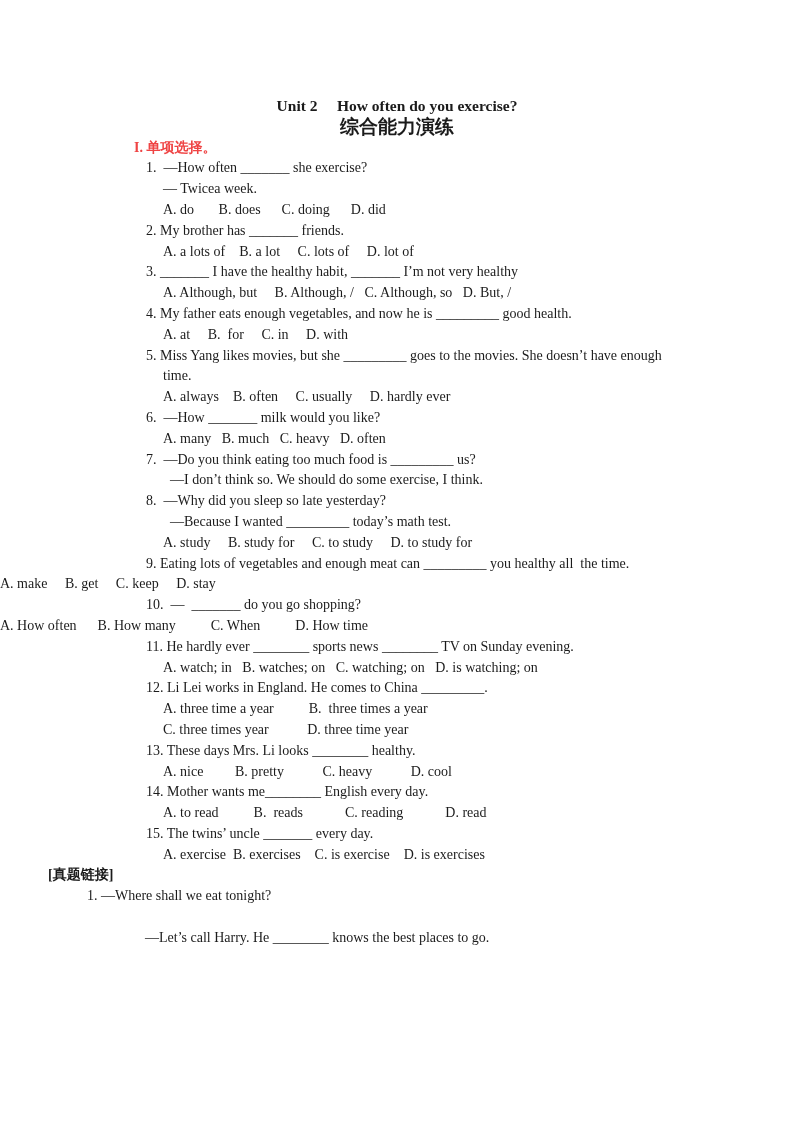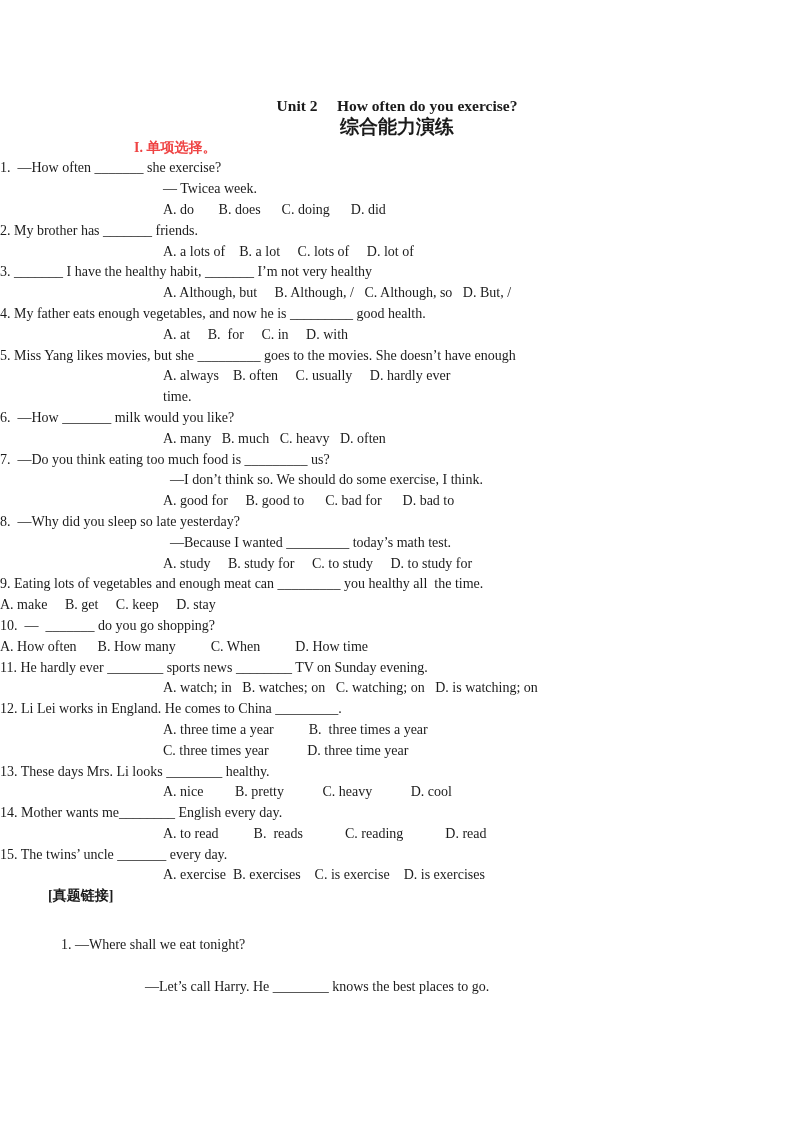--- a/index.html
+++ b/index.html
@@ -36,25 +36,25 @@
     padding-left: 134px;
     font-weight: bold;
     color: #ef4444; 
     white-space: pre;
   }
   .sec2-heading {
     padding-left: 48px;
     font-weight: bold;
     white-space: pre;
   }
-  .q  { }  
+  .q  { padding-left: 146px; }  
   .s  { padding-left: 163px; }  
   .s2 { padding-left: 170px; }  
   .s3 { }  
-  .b0 { padding-left: 61px; margin-top: 28px; }  
+  .b0 { padding-left: 87px; }  
   .b1 { padding-left: 145px; }  
   .blank { height: 20.8px; }
 </style>
 </head>
 <body>
 
 <div class="page">
   <div class="title-1">Unit 2     How often do you exercise?</div>
   <div class="title-2">综合能力演练</div>
   <div class="sec1-heading">I. 单项选择。</div>
@@ -62,27 +62,26 @@
   <div class="ln q">1.  —How often _______ she exercise?</div>
   <div class="ln s">— Twicea week.</div>
   <div class="ln s">A. do       B. does      C. doing      D. did</div>
   <div class="ln q">2. My brother has _______ friends.</div>
   <div class="ln s">A. a lots of    B. a lot     C. lots of     D. lot of</div>
   <div class="ln q">3. _______ I have the healthy habit, _______ I’m not very healthy</div>
   <div class="ln s">A. Although, but     B. Although, /   C. Although, so   D. But, /</div>
   <div class="ln q">4. My father eats enough vegetables, and now he is _________ good health.</div>
   <div class="ln s">A. at     B.  for     C. in     D. with</div>
   <div class="ln q">5. Miss Yang likes movies, but she _________ goes to the movies. She doesn’t have enough</div>
+  <div class="ln s">time.</div>
   <div class="ln s">A. always    B. often     C. usually     D. hardly ever</div>
-  <div class="ln s">time.</div>
   <div class="ln q">6.  —How _______ milk would you like?</div>
   <div class="ln s">A. many   B. much   C. heavy   D. often</div>
   <div class="ln q">7.  —Do you think eating too much food is _________ us?</div>
   <div class="ln s2">—I don’t think so. We should do some exercise, I think.</div>
-  <div class="ln s">A. good for     B. good to      C. bad for      D. bad to</div>
   <div class="ln q">8.  —Why did you sleep so late yesterday?</div>
   <div class="ln s2">—Because I wanted _________ today’s math test.</div>
   <div class="ln s">A. study     B. study for     C. to study     D. to study for</div>
   <div class="ln q">9. Eating lots of vegetables and enough meat can _________ you healthy all  the time.</div>
   <div class="ln s3">A. make     B. get     C. keep     D. stay</div>
   <div class="ln q">10.  —  _______ do you go shopping?</div>
   <div class="ln s3">A. How often      B. How many          C. When          D. How time</div>
   <div class="ln q">11. He hardly ever ________ sports news ________ TV on Sunday evening.</div>
   <div class="ln s">A. watch; in   B. watches; on   C. watching; on   D. is watching; on</div>
   <div class="ln q">12. Li Lei works in England. He comes to China _________.</div>

